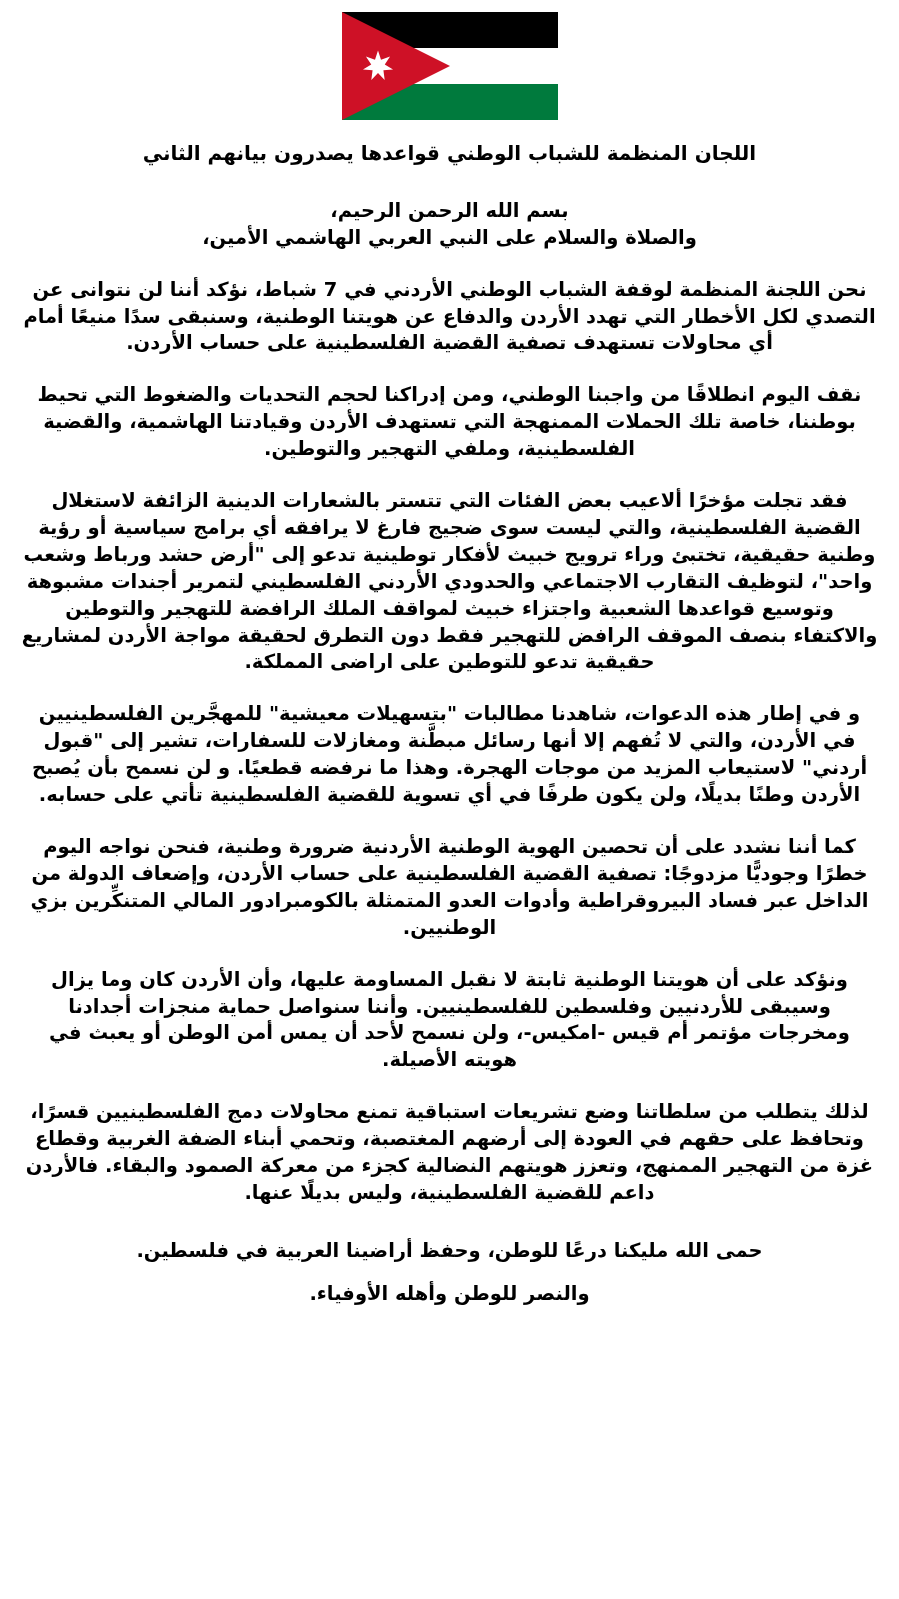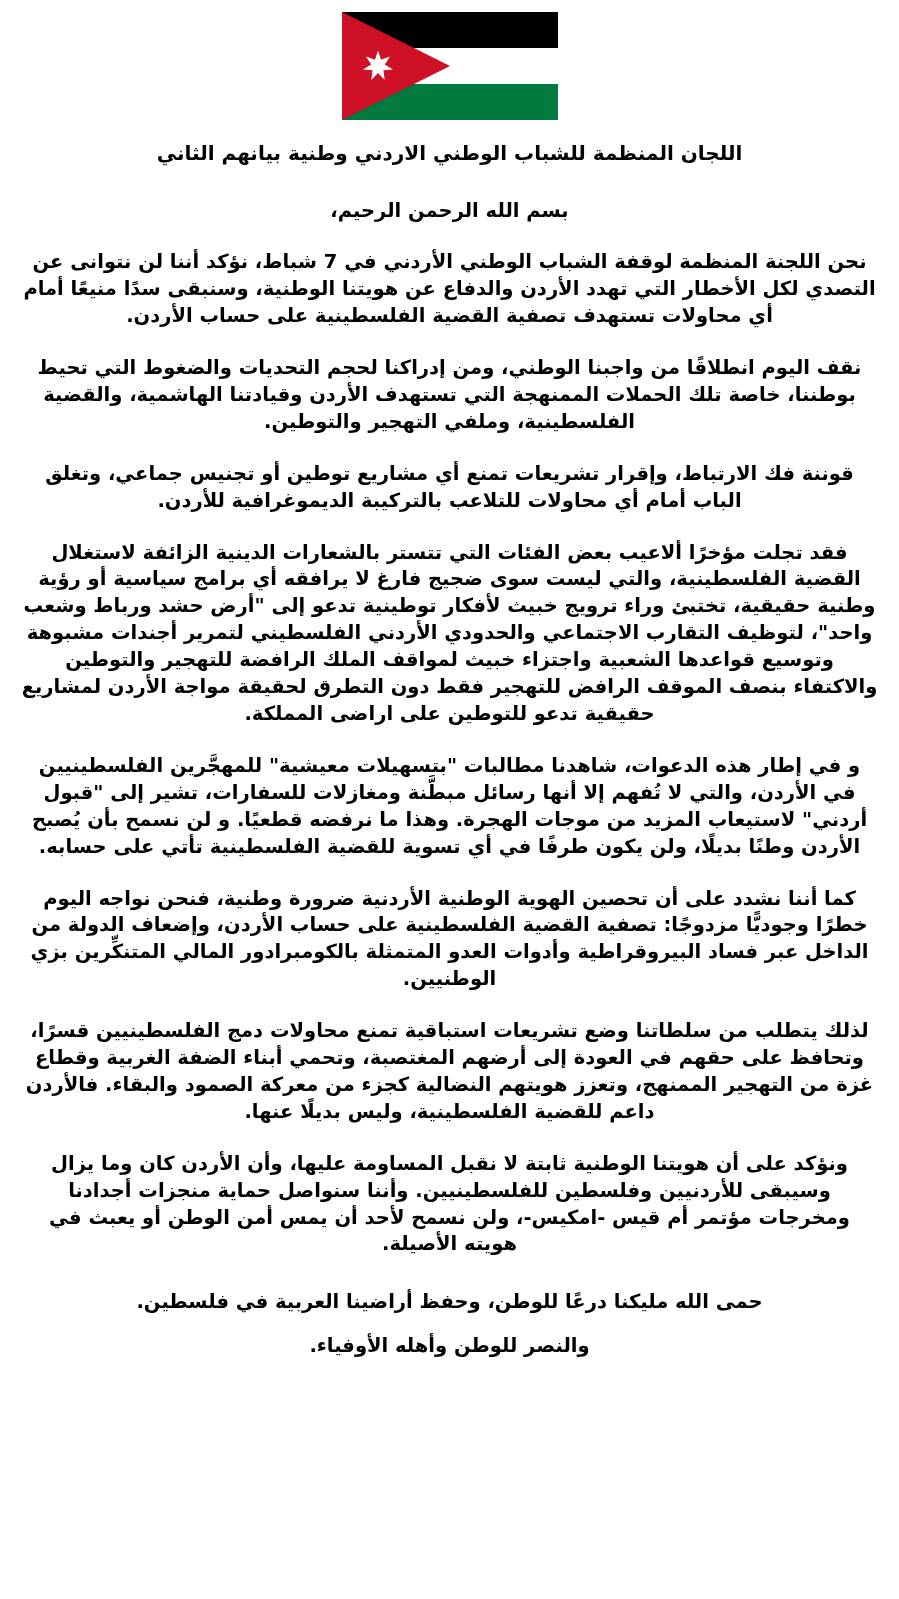--- a/index.html
+++ b/index.html
@@ -69,33 +69,33 @@
   <div class="flag-wrap">
     <svg viewBox="0 0 840 420" xmlns="http://www.w3.org/2000/svg">
       <rect x="0" y="0" width="840" height="140" fill="#000000"></rect>
       <rect x="0" y="140" width="840" height="140" fill="#ffffff"></rect>
       <rect x="0" y="280" width="840" height="140" fill="#007a3d"></rect>
       <polygon points="0,0 420,210 0,420" fill="#ce1126"></polygon>
       <polygon points="140,150 151.7,185.7 186.9,172.6 166.3,204 198.5,223.3 161.1,226.8 166,264.1 140,237 114,264.1 118.9,226.8 81.5,223.3 113.7,204 93.1,172.6 128.3,185.7" fill="#ffffff"></polygon>
     </svg>
   </div>
 
-  <h1 class="doc-title">اللجان المنظمة للشباب الوطني الاردني وطنية بيانهم الثاني</h1>
+  <h1 class="doc-title">اللجان المنظمة للشباب الوطني قواعدها يصدرون بيانهم الثاني</h1>
 
   <div class="basmala">
     <p>بسم الله الرحمن الرحيم،</p>
+    <p>والصلاة والسلام على النبي العربي الهاشمي الأمين،</p>
   </div>
 
   <p class="para">نحن اللجنة المنظمة لوقفة الشباب الوطني الأردني في 7 شباط، نؤكد أننا لن نتوانى عن التصدي لكل الأخطار التي تهدد الأردن والدفاع عن هويتنا الوطنية، وسنبقى سدًا منيعًا أمام أي محاولات تستهدف تصفية القضية الفلسطينية على حساب الأردن.</p>
   <p class="para">نقف اليوم انطلاقًا من واجبنا الوطني، ومن إدراكنا لحجم التحديات والضغوط التي تحيط بوطننا، خاصة تلك الحملات الممنهجة التي تستهدف الأردن وقيادتنا الهاشمية، والقضية الفلسطينية، وملفي التهجير والتوطين.</p>
-  <p class="para">قوننة فك الارتباط، وإقرار تشريعات تمنع أي مشاريع توطين أو تجنيس جماعي، وتغلق الباب أمام أي محاولات للتلاعب بالتركيبة الديموغرافية للأردن.</p>
   <p class="para">فقد تجلت مؤخرًا ألاعيب بعض الفئات التي تتستر بالشعارات الدينية الزائفة لاستغلال القضية الفلسطينية، والتي ليست سوى ضجيج فارغ لا يرافقه أي برامج سياسية أو رؤية وطنية حقيقية، تختبئ وراء ترويج خبيث لأفكار توطينية تدعو إلى "أرض حشد ورباط وشعب واحد"، لتوظيف التقارب الاجتماعي والحدودي الأردني الفلسطيني لتمرير أجندات مشبوهة وتوسيع قواعدها الشعبية واجتزاء خبيث لمواقف الملك الرافضة للتهجير والتوطين والاكتفاء بنصف الموقف الرافض للتهجير فقط دون التطرق لحقيقة مواجة الأردن لمشاريع حقيقية تدعو للتوطين على اراضى المملكة.</p>
   <p class="para">و في إطار هذه الدعوات، شاهدنا مطالبات "بتسهيلات معيشية" للمهجَّرين الفلسطينيين في الأردن، والتي لا تُفهم إلا أنها رسائل مبطَّنة ومغازلات للسفارات، تشير إلى "قبول أردني" لاستيعاب المزيد من موجات الهجرة. وهذا ما نرفضه قطعيًا. و لن نسمح بأن يُصبح الأردن وطنًا بديلًا، ولن يكون طرفًا في أي تسوية للقضية الفلسطينية تأتي على حسابه.</p>
   <p class="para">كما أننا نشدد على أن تحصين الهوية الوطنية الأردنية ضرورة وطنية، فنحن نواجه اليوم خطرًا وجوديًّا مزدوجًا: تصفية القضية الفلسطينية على حساب الأردن، وإضعاف الدولة من الداخل عبر فساد البيروقراطية وأدوات العدو المتمثلة بالكومبرادور المالي المتنكِّرين بزي الوطنيين.</p>
+  <p class="para">ونؤكد على أن هويتنا الوطنية ثابتة لا نقبل المساومة عليها، وأن الأردن كان وما يزال وسيبقى للأردنيين وفلسطين للفلسطينيين. وأننا سنواصل حماية منجزات أجدادنا ومخرجات مؤتمر أم قيس -امكيس-، ولن نسمح لأحد أن يمس أمن الوطن أو يعبث في هويته الأصيلة.</p>
   <p class="para">لذلك يتطلب من سلطاتنا وضع تشريعات استباقية تمنع محاولات دمج الفلسطينيين قسرًا، وتحافظ على حقهم في العودة إلى أرضهم المغتصبة، وتحمي أبناء الضفة الغربية وقطاع غزة من التهجير الممنهج، وتعزز هويتهم النضالية كجزء من معركة الصمود والبقاء. فالأردن داعم للقضية الفلسطينية، وليس بديلًا عنها.</p>
-  <p class="para">ونؤكد على أن هويتنا الوطنية ثابتة لا نقبل المساومة عليها، وأن الأردن كان وما يزال وسيبقى للأردنيين وفلسطين للفلسطينيين. وأننا سنواصل حماية منجزات أجدادنا ومخرجات مؤتمر أم قيس -امكيس-، ولن نسمح لأحد أن يمس أمن الوطن أو يعبث في هويته الأصيلة.</p>
 
   <div class="closing">
     <p>حمى الله مليكنا درعًا للوطن، وحفظ أراضينا العربية في فلسطين.</p>
     <p>والنصر للوطن وأهله الأوفياء.</p>
   </div>
 
 </div>
 
 </body></html>

